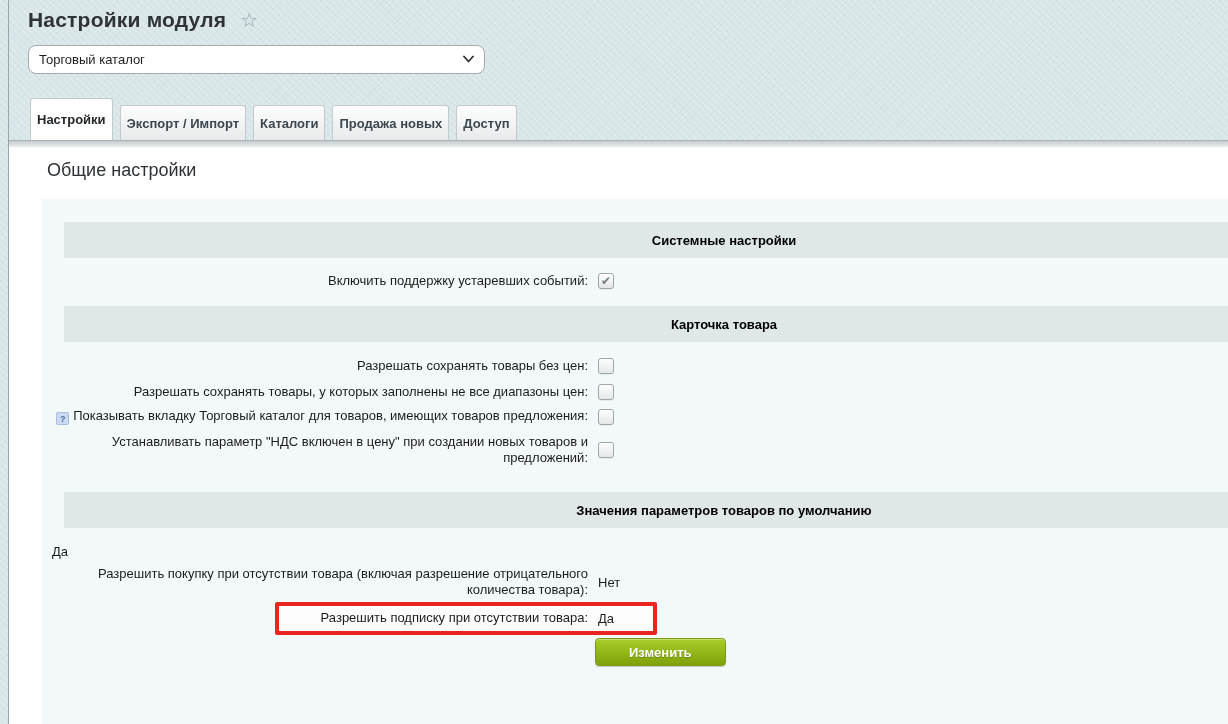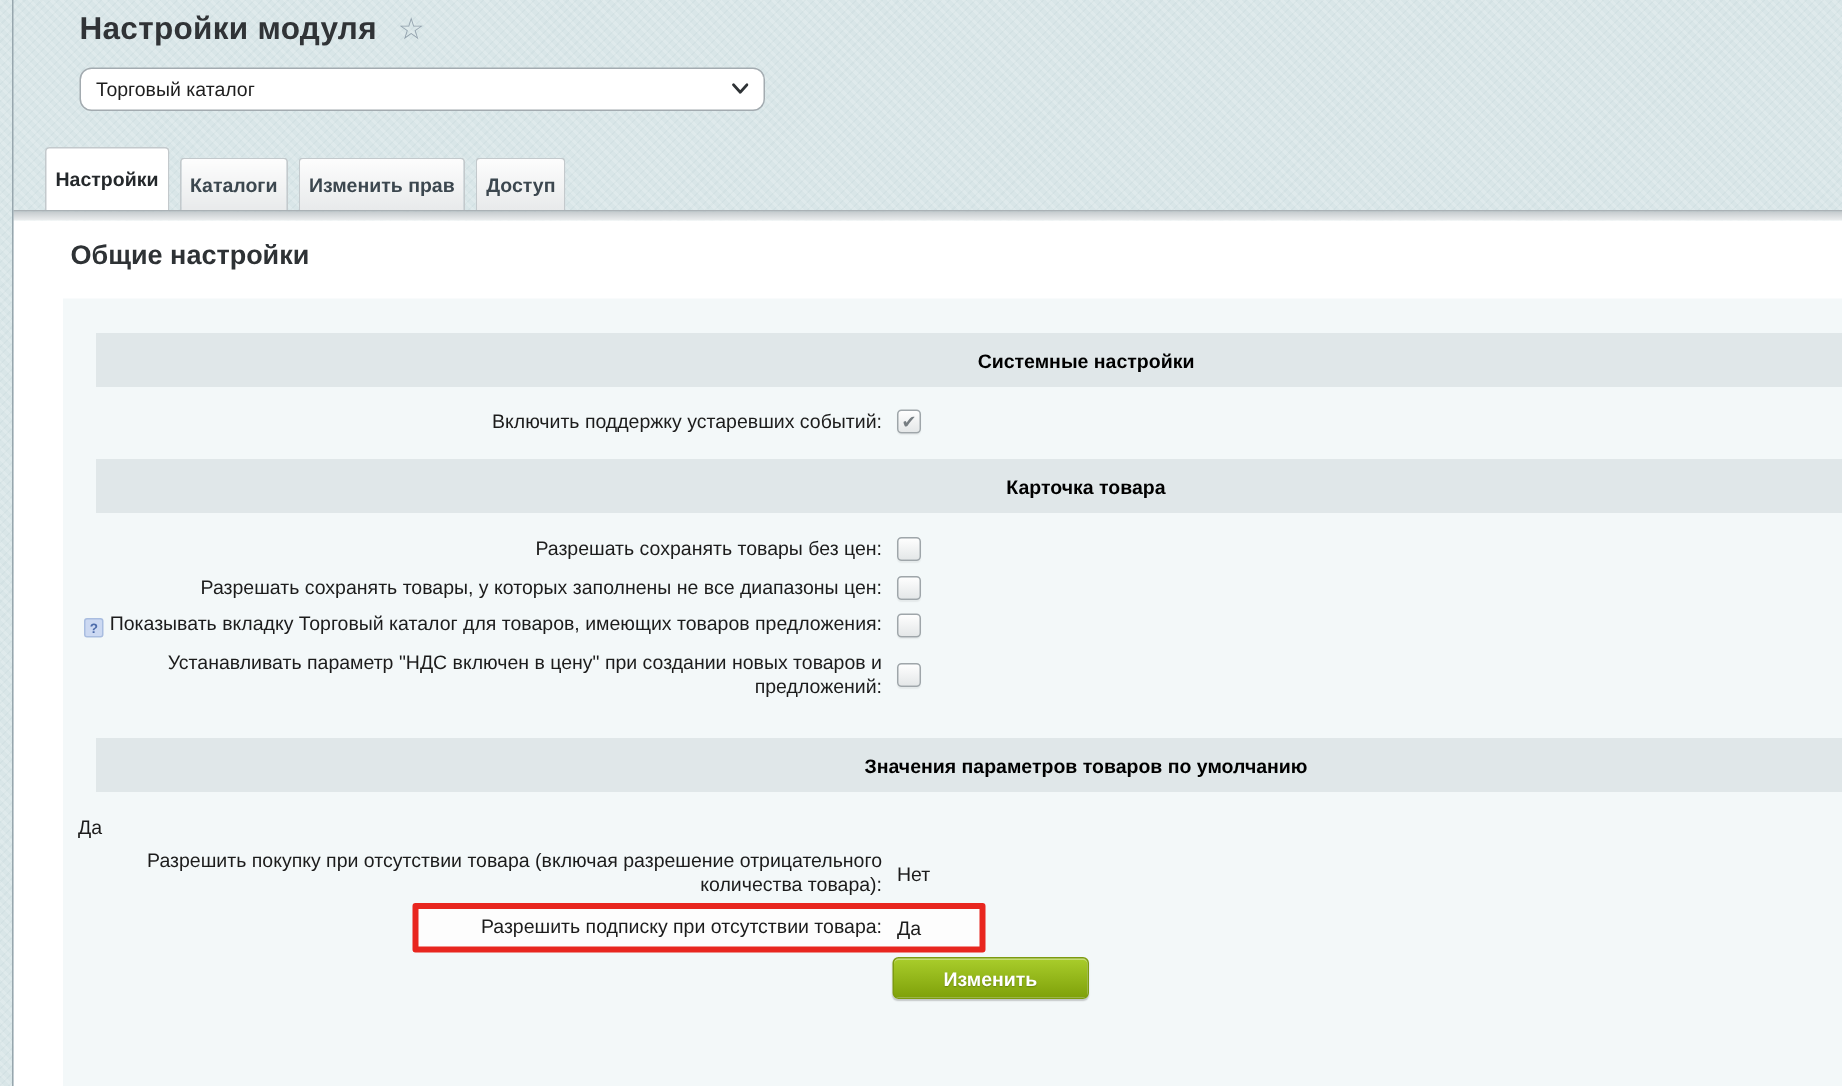--- a/index.html
+++ b/index.html
@@ -9,21 +9,21 @@
   .app {
     position:relative; width:1228px; height:724px; overflow:hidden;
     background-color:#d9e6e8;
     background-image:
       repeating-linear-gradient(45deg, rgba(255,255,255,.16) 0 2px, rgba(0,0,0,0) 2px 5px),
       repeating-linear-gradient(-45deg, rgba(183,203,207,.18) 0 1px, rgba(0,0,0,0) 1px 4px);
   }
   .left-line { position:absolute; left:8px; top:0; bottom:0; width:1px; background:#97a6ad; z-index:5; }
 
   
-  .page-header { position:absolute; left:28px; top:0; z-index:2;margin-left:25px; }
+  .page-header { position:absolute; left:28px; top:0; z-index:2; }
   .title-row { margin-top:8px; display:flex; align-items:center; }
   .page-title { font-size:21px; font-weight:bold; color:#303336; letter-spacing:.2px; }
   .star { margin-left:14px; font-size:20px; color:#93a2ad; cursor:pointer; line-height:1; }
 
   .select-wrap { position:relative; display:block; margin-top:13px; width:457px; }
   .module-select {
     width:457px; height:29px; border:1px solid #a3abb0; border-radius:8px;
     background:#fff; font-family:inherit; font-size:13px; color:#1e1e1e;
     padding:0 30px 0 10px; appearance:none; -webkit-appearance:none; outline:none;
   }
@@ -39,21 +39,21 @@
   }
   .tab.active { height:42px; background:#fff; color:#24282b; position:relative; z-index:3; }
 
   .strip {
     position:absolute; left:9px; right:0; top:140px; height:7px; z-index:1;
     background:linear-gradient(#c4cacd,#eceeef); border-top:1px solid #aab1b5;
   }
 
   
   .content { position:absolute; left:9px; right:0; top:147px; bottom:0; background:#fff; overflow:hidden; z-index:2; }
-  .section-title { margin:13px 12px 0 38px; font-size:18px; font-weight:bold; color:#2e3235; }
+  .section-title { margin:13px 12px 0 38px; font-size:18px; font-weight:normal; color:#2e3235; }
 
   .form-panel {
     margin:18px 0 0 33px; width:1342px; height:600px;
     background:#f3f8f9; padding-top:23px;
   }
   .group-header {
     margin-left:22px; width:1320px; height:36px;
     background:#e0e7e9; display:flex; align-items:center; justify-content:center;
   }
   .group-header span { font-size:13px; font-weight:bold; color:#000000; }
@@ -117,24 +117,27 @@
         <polyline points="1,1.5 5.5,6.5 10,1.5" fill="none" stroke="#2e3235" stroke-width="1.8" stroke-linecap="round" stroke-linejoin="round"></polyline>
       </svg>
     </div>
   </div>
 
   <div class="tabs">
     <div class="tab active">
         <span>Настройки</span>
       </div>
     <div class="tab">
+        <span>Экспорт / Импорт</span>
+      </div>
+    <div class="tab">
         <span>Каталоги</span>
       </div>
     <div class="tab">
-        <span>Изменить прав</span>
+        <span>Продажа новых</span>
       </div>
     <div class="tab">
         <span>Доступ</span>
       </div>
   </div>
 
   <div class="strip"></div>
 
   <div class="content">
     <h2 class="section-title">Общие настройки</h2>

